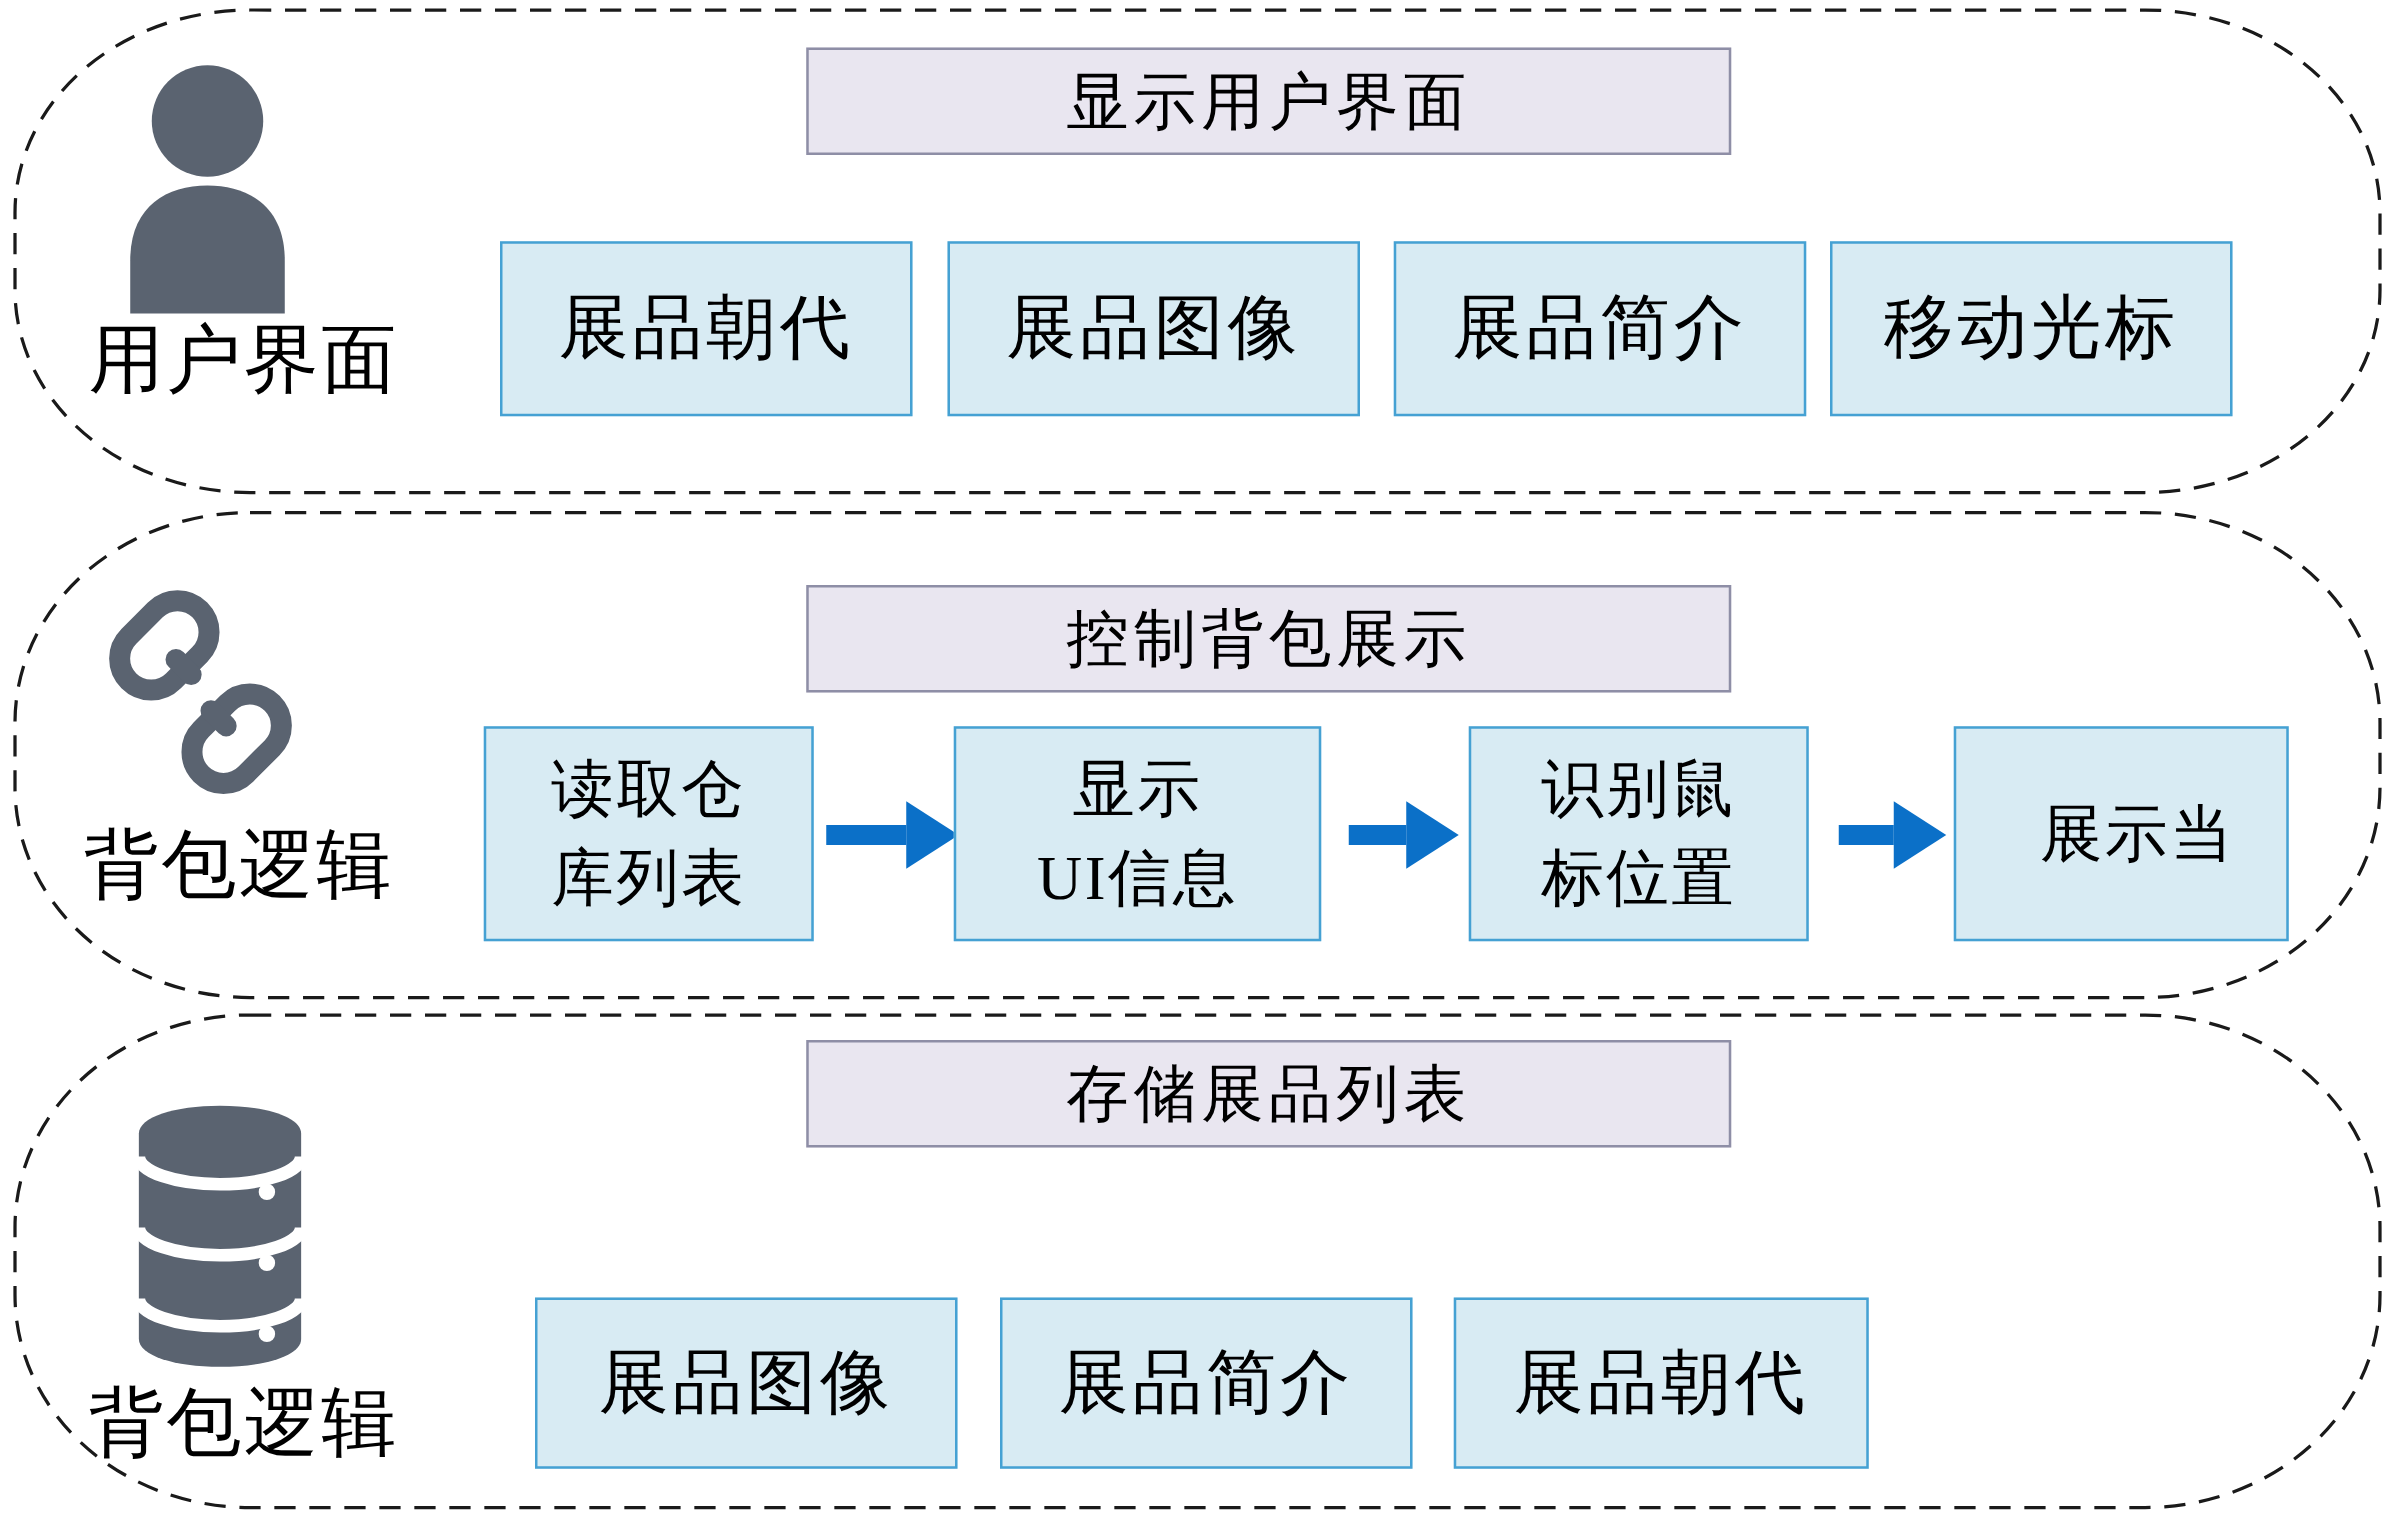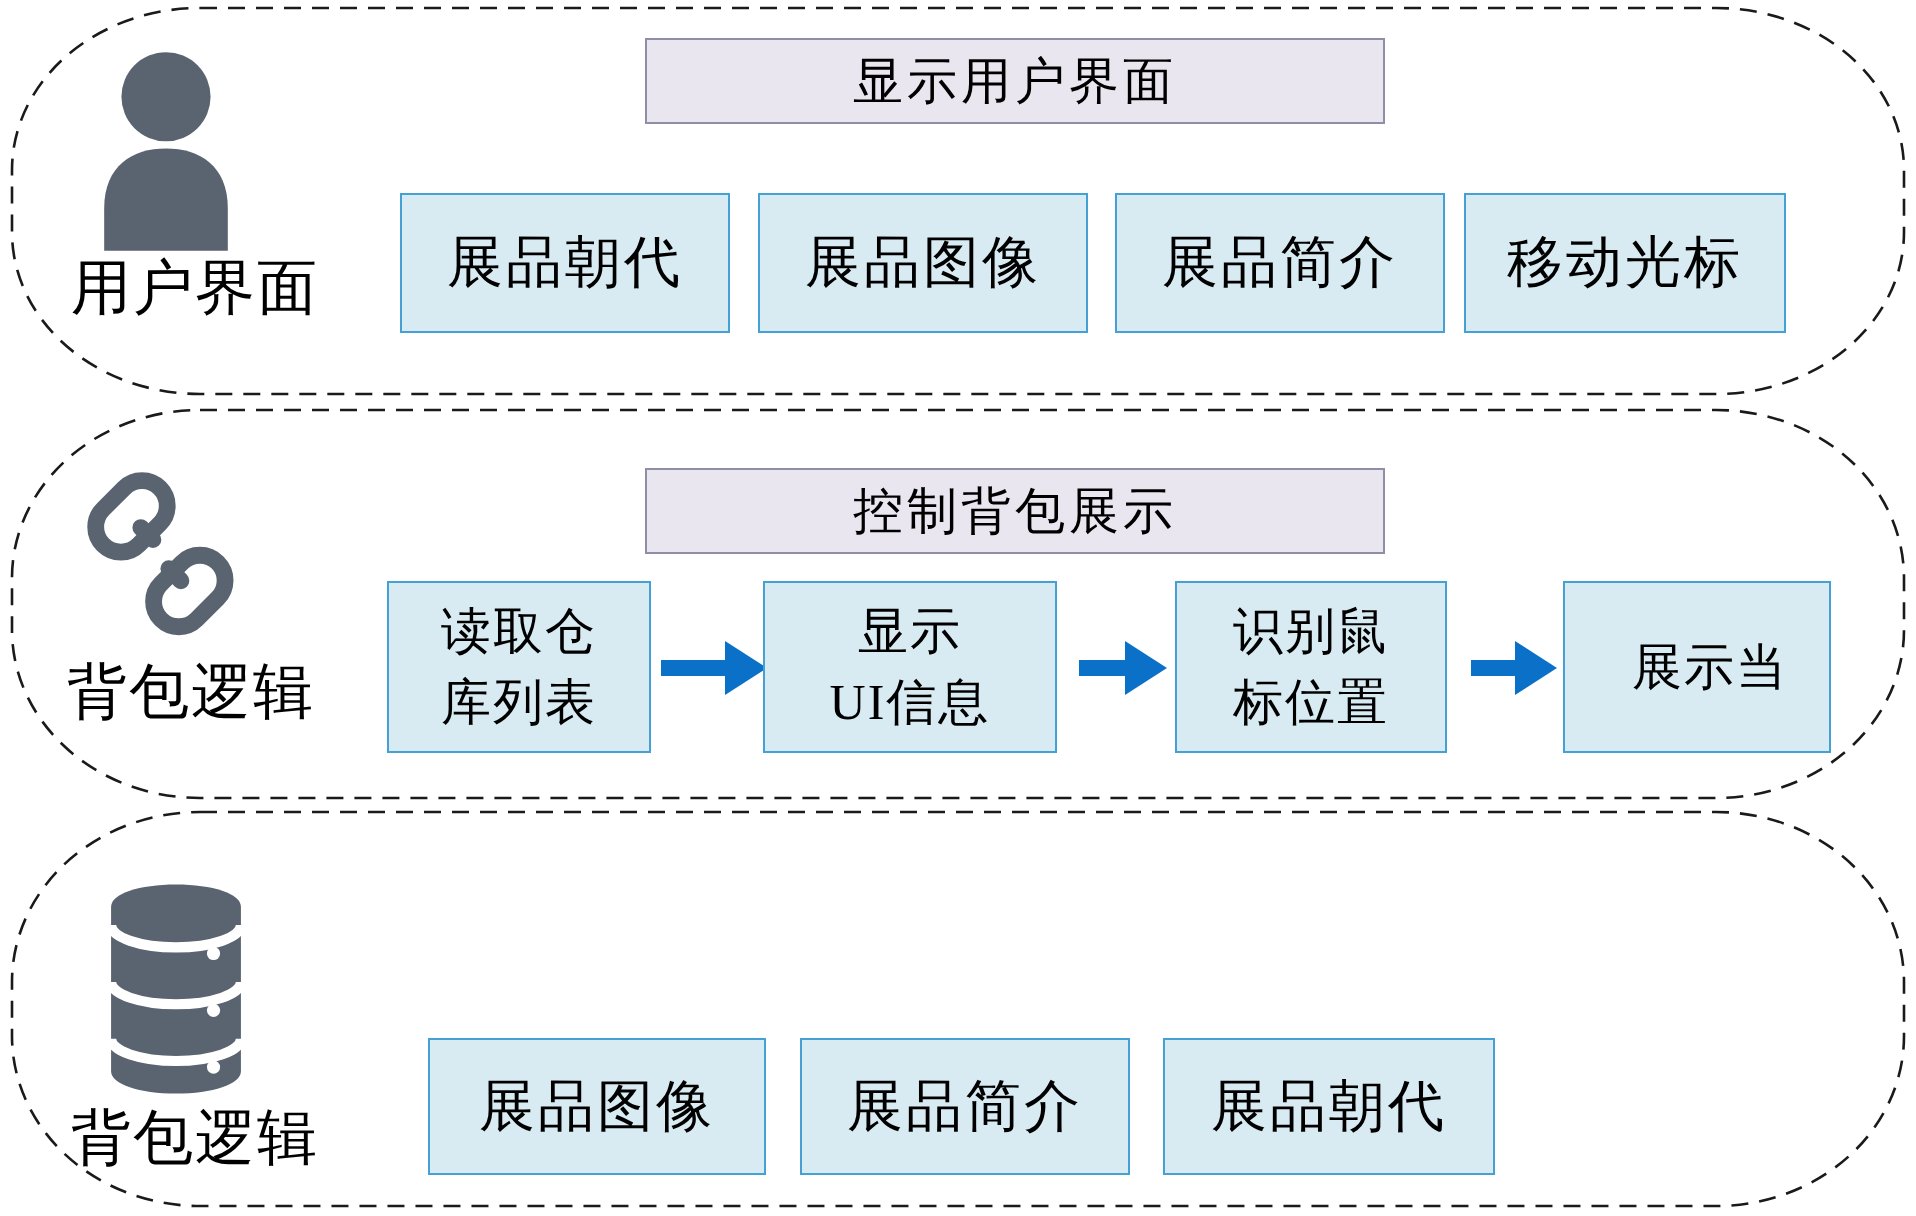--- a/index.html
+++ b/index.html
@@ -137,20 +137,23 @@
         <path d="M6,42 a64,22 0 0 0 128,0" fill="none" stroke="#ffffff" stroke-width="10"></path>
         <path d="M6,98 a64,22 0 0 0 128,0" fill="none" stroke="#ffffff" stroke-width="10"></path>
         <path d="M6,154 a64,22 0 0 0 128,0" fill="none" stroke="#ffffff" stroke-width="10"></path>
         <circle cx="107" cy="70" r="6.5" fill="#ffffff"></circle>
         <circle cx="107" cy="126" r="6.5" fill="#ffffff"></circle>
         <circle cx="107" cy="182" r="6.5" fill="#ffffff"></circle>
       </svg>
     </div>
     <div class="side-label" style="left:22px;top:288px;width:326px;">背包逻辑</div>
 
+    <div class="title-box" style="top:22px;">
+      <span>存储展品列表</span>
+    </div>
 
     <div class="item-box" style="left:418px;top:228px;width:338px;height:137px;">
       <span>展品图像</span>
     </div>
     <div class="item-box" style="left:790px;top:228px;width:330px;height:137px;">
       <span>展品简介</span>
     </div>
     <div class="item-box" style="left:1153px;top:228px;width:332px;height:137px;">
       <span>展品朝代</span>
     </div>

